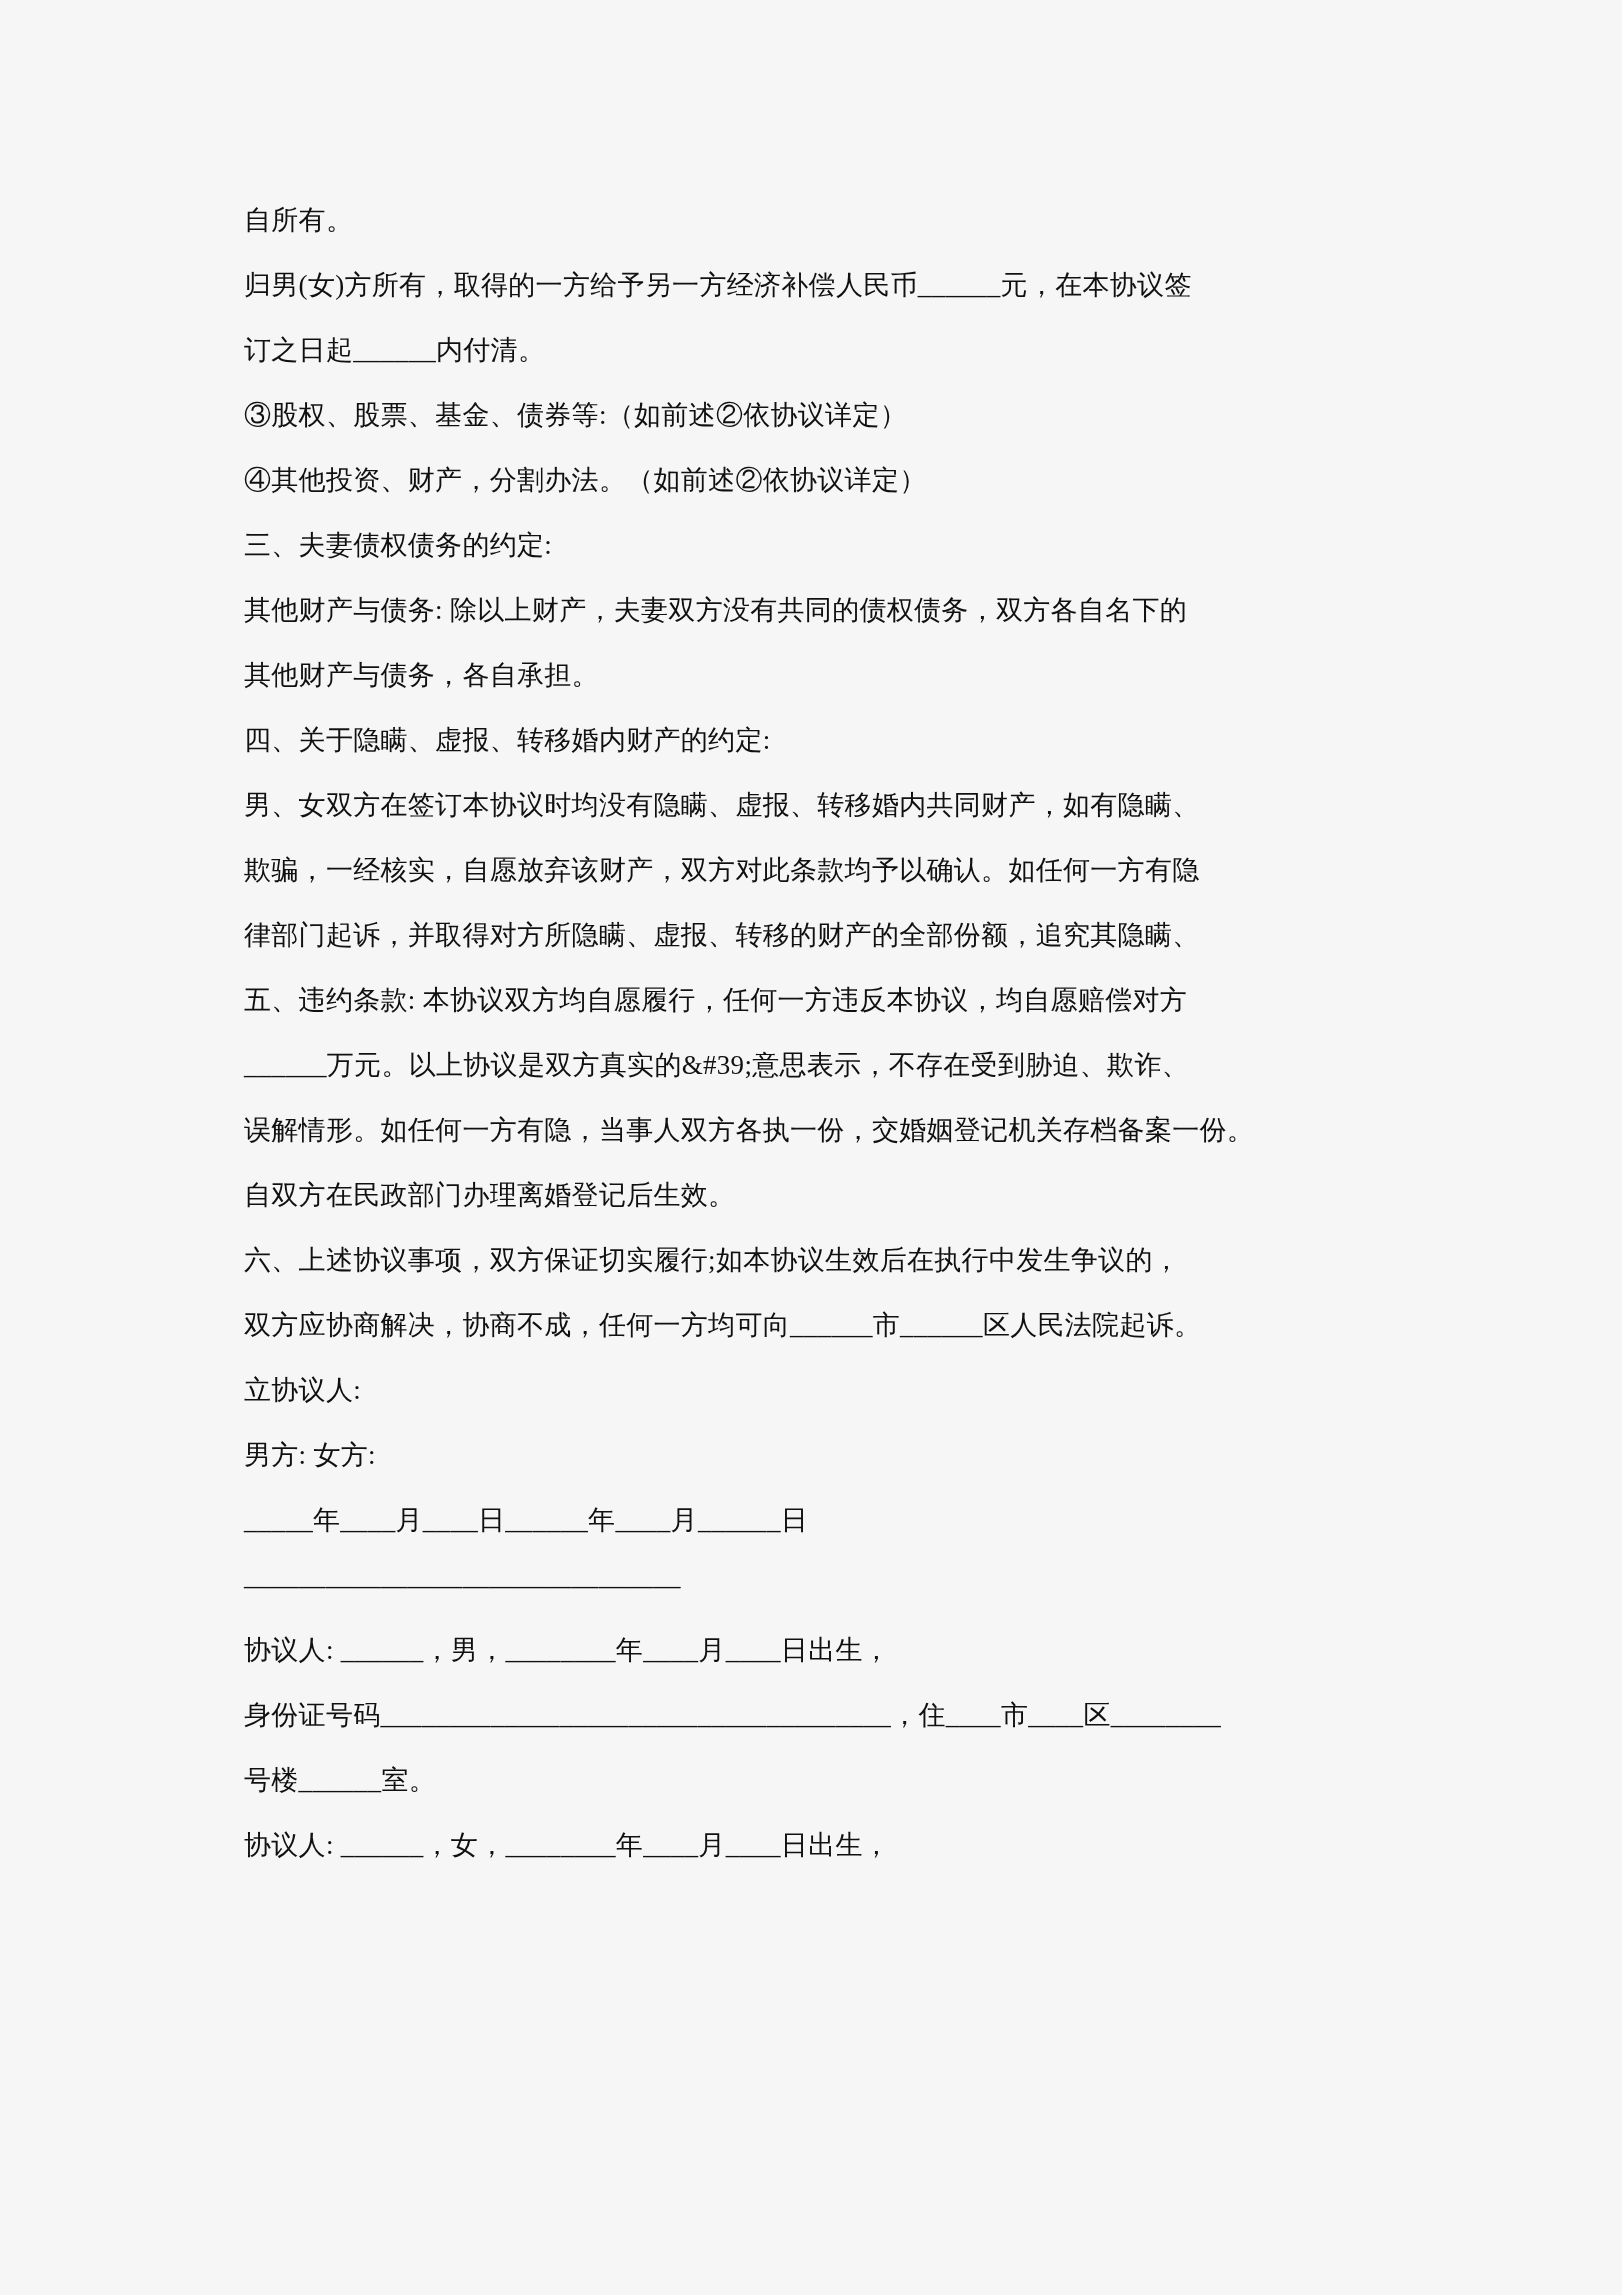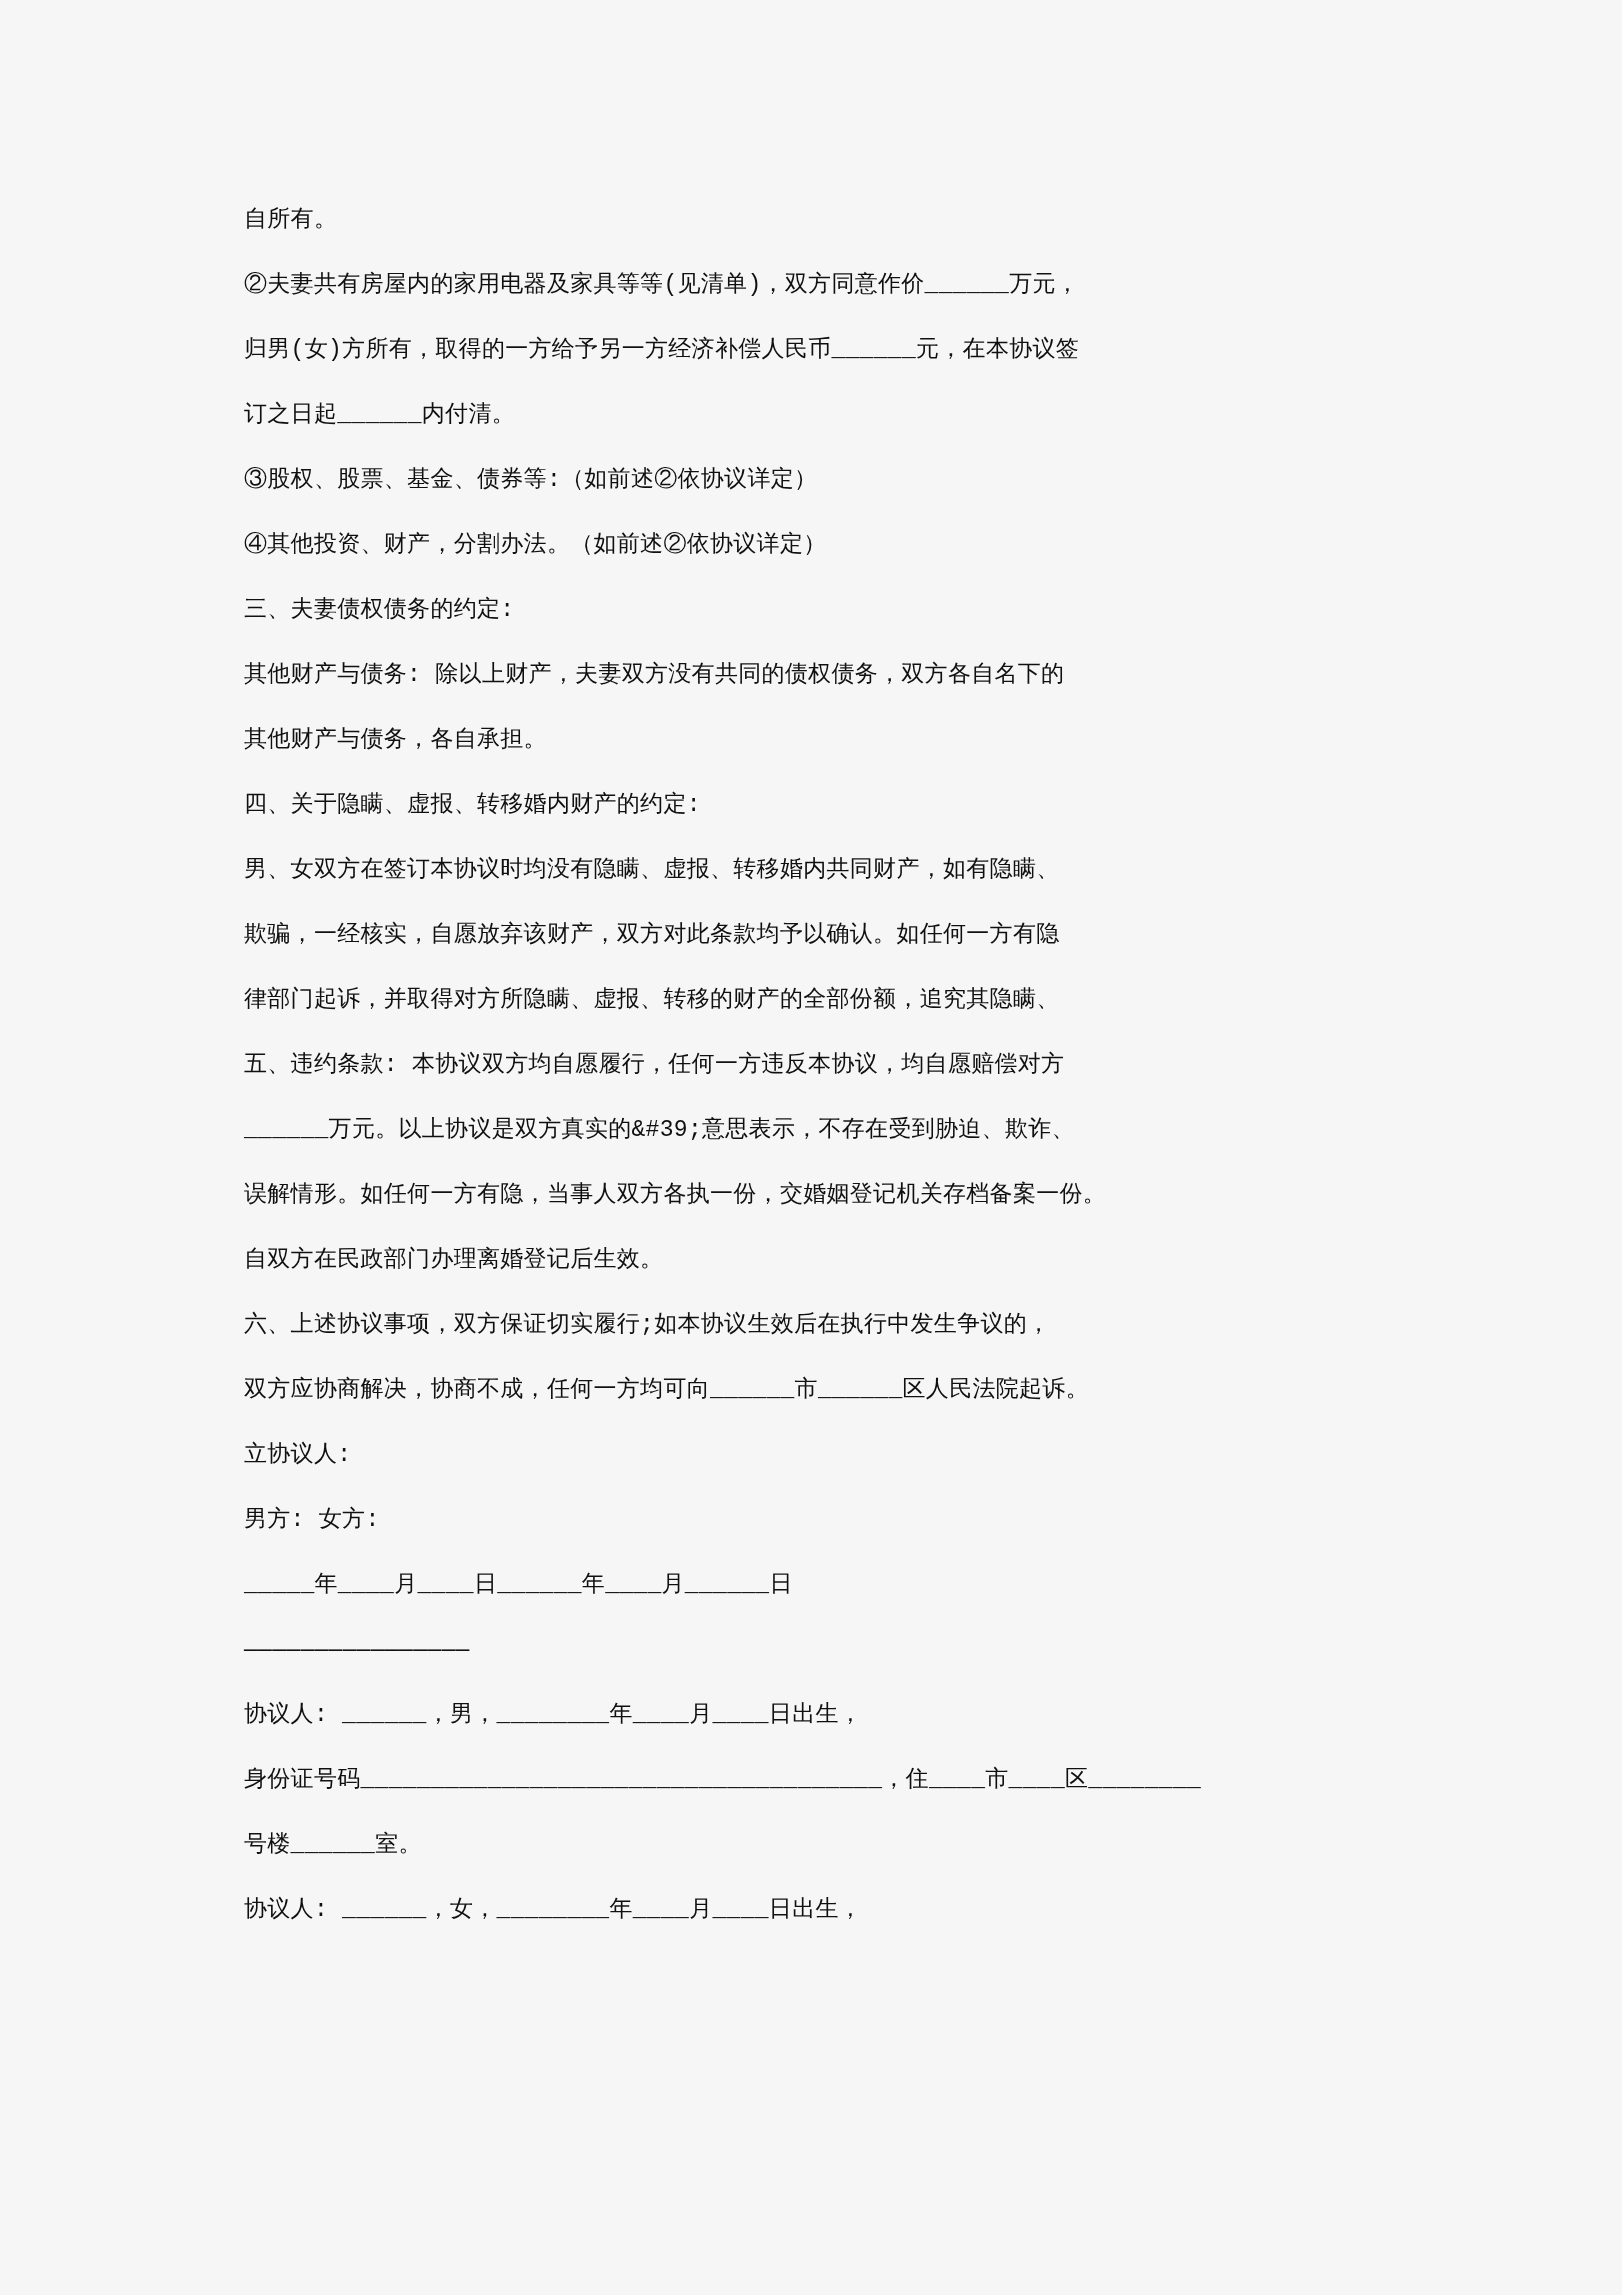--- a/index.html
+++ b/index.html
@@ -22,36 +22,34 @@
     background: #f6f6f6;
     color: #101010;
   }
   .doc-body {
     position: absolute;
     left: 244px;
     top: 188px;
     width: 1155px;
   }
   .doc-line {
-    font-size: 23px;
+    font-size: 27px;
     height: 65px;
     line-height: 65px;
     white-space: nowrap;
     letter-spacing: 0.3px;
     color: #101010;
-    font-family: Liberation Mono, monospace;
   }
 </style>
 </head>
 <body>
 
 <div class="page">
   <div class="doc-body">
       <div class="doc-line">自所有。</div>
-      <div class="doc-line">②夫妻共有房屋内的家用电器及家具等等(见清单)，双方同意作价______万元，</div>
       <div class="doc-line">归男(女)方所有，取得的一方给予另一方经济补偿人民币______元，在本协议签</div>
       <div class="doc-line">订之日起______内付清。</div>
       <div class="doc-line">③股权、股票、基金、债券等:（如前述②依协议详定）</div>
       <div class="doc-line">④其他投资、财产，分割办法。（如前述②依协议详定）</div>
       <div class="doc-line">三、夫妻债权债务的约定:</div>
       <div class="doc-line">其他财产与债务: 除以上财产，夫妻双方没有共同的债权债务，双方各自名下的</div>
       <div class="doc-line">其他财产与债务，各自承担。</div>
       <div class="doc-line">四、关于隐瞒、虚报、转移婚内财产的约定:</div>
       <div class="doc-line">男、女双方在签订本协议时均没有隐瞒、虚报、转移婚内共同财产，如有隐瞒、</div>
       <div class="doc-line">欺骗，一经核实，自愿放弃该财产，双方对此条款均予以确认。如任何一方有隐</div>

